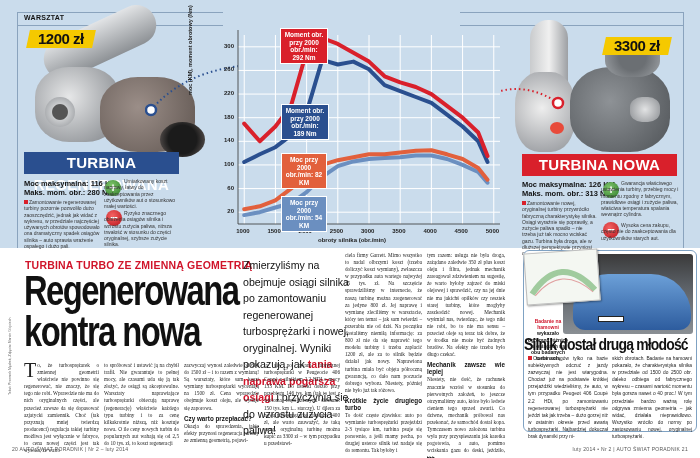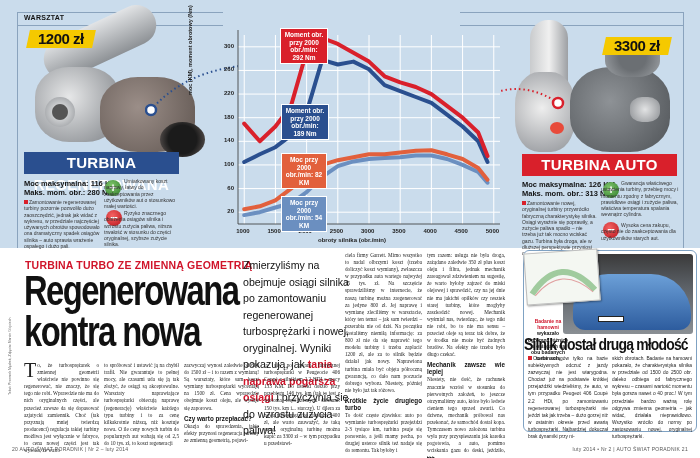--- a/index.html
+++ b/index.html
@@ -93,21 +93,21 @@
   <div class="body" style="left:95px;top:25px;width:55px;height:40px;background:radial-gradient(circle,#6b6f73 40%,#a0a4a8);"></div>
   <div class="body" style="left:120px;top:85px;width:30px;height:25px;background:radial-gradient(circle,#e2e3e4,#8c8f93);"></div>
   <div class="body" style="left:40px;top:110px;width:14px;height:12px;background:#e84a3a;border-radius:50%;"></div>
 </div>
 <div class="price" style="left:604px;top:37px;"><span>3300 zł</span></div>
 <svg style="position:absolute;left:450px;top:70px;" width="120" height="60">
   <path d="M108 33 Q 60 0 5 45" stroke="#d9202b" stroke-width="2" stroke-dasharray="1.5 3" fill="none"></path>
   <circle cx="108" cy="33" r="5" fill="#fff" stroke="#d9202b" stroke-width="2.5"></circle>
 </svg>
 
-<div class="title-bar" style="left:522px;top:154px;width:155px;background:#d9202b;">TURBINA AUTO</div>
+<div class="title-bar" style="left:522px;top:154px;width:155px;background:#d9202b;">TURBINA NOWA</div>
 <div class="spec" style="left:522px;top:181px;">
   <div>Moc maksymalna: 126 KM</div>
   <div>Maks. mom. obr.: 313 Nm</div>
 </div>
 <div class="small" style="left:522px;top:200px;width:75px;"><span class="sq"></span><span>Zamontowanie nowej, oryginalnej turbiny przywróciło fabryczną charakterystykę silnika. Osiągi wyraźnie się poprawiły, a zużycie paliwa spadło – nie trzeba już tak mocno wciskać gazu. Turbina była droga, ale w dłuższej perspektywie przyniosi oszczędności.</span></div>
 <div class="pm plus" style="left:603px;top:182px;">+</div>
 <div class="small" style="left:601px;top:180px;width:78px;text-indent:20px;">Gwarancja właściwego ustawienia turbiny, przebieg mocy i momentu zgodny z fabrycznym, prawidłowe osiągi i zużycie paliwa, właściwa temperatura spalania wewnątrz cylindra.</div>
 <div class="pm minus" style="left:603px;top:222px;">−</div>
 <div class="small" style="left:601px;top:222px;width:78px;text-indent:20px;">Wysoka cena zakupu, często nie do zaakceptowania dla użytkowników starych aut.</div>
 

